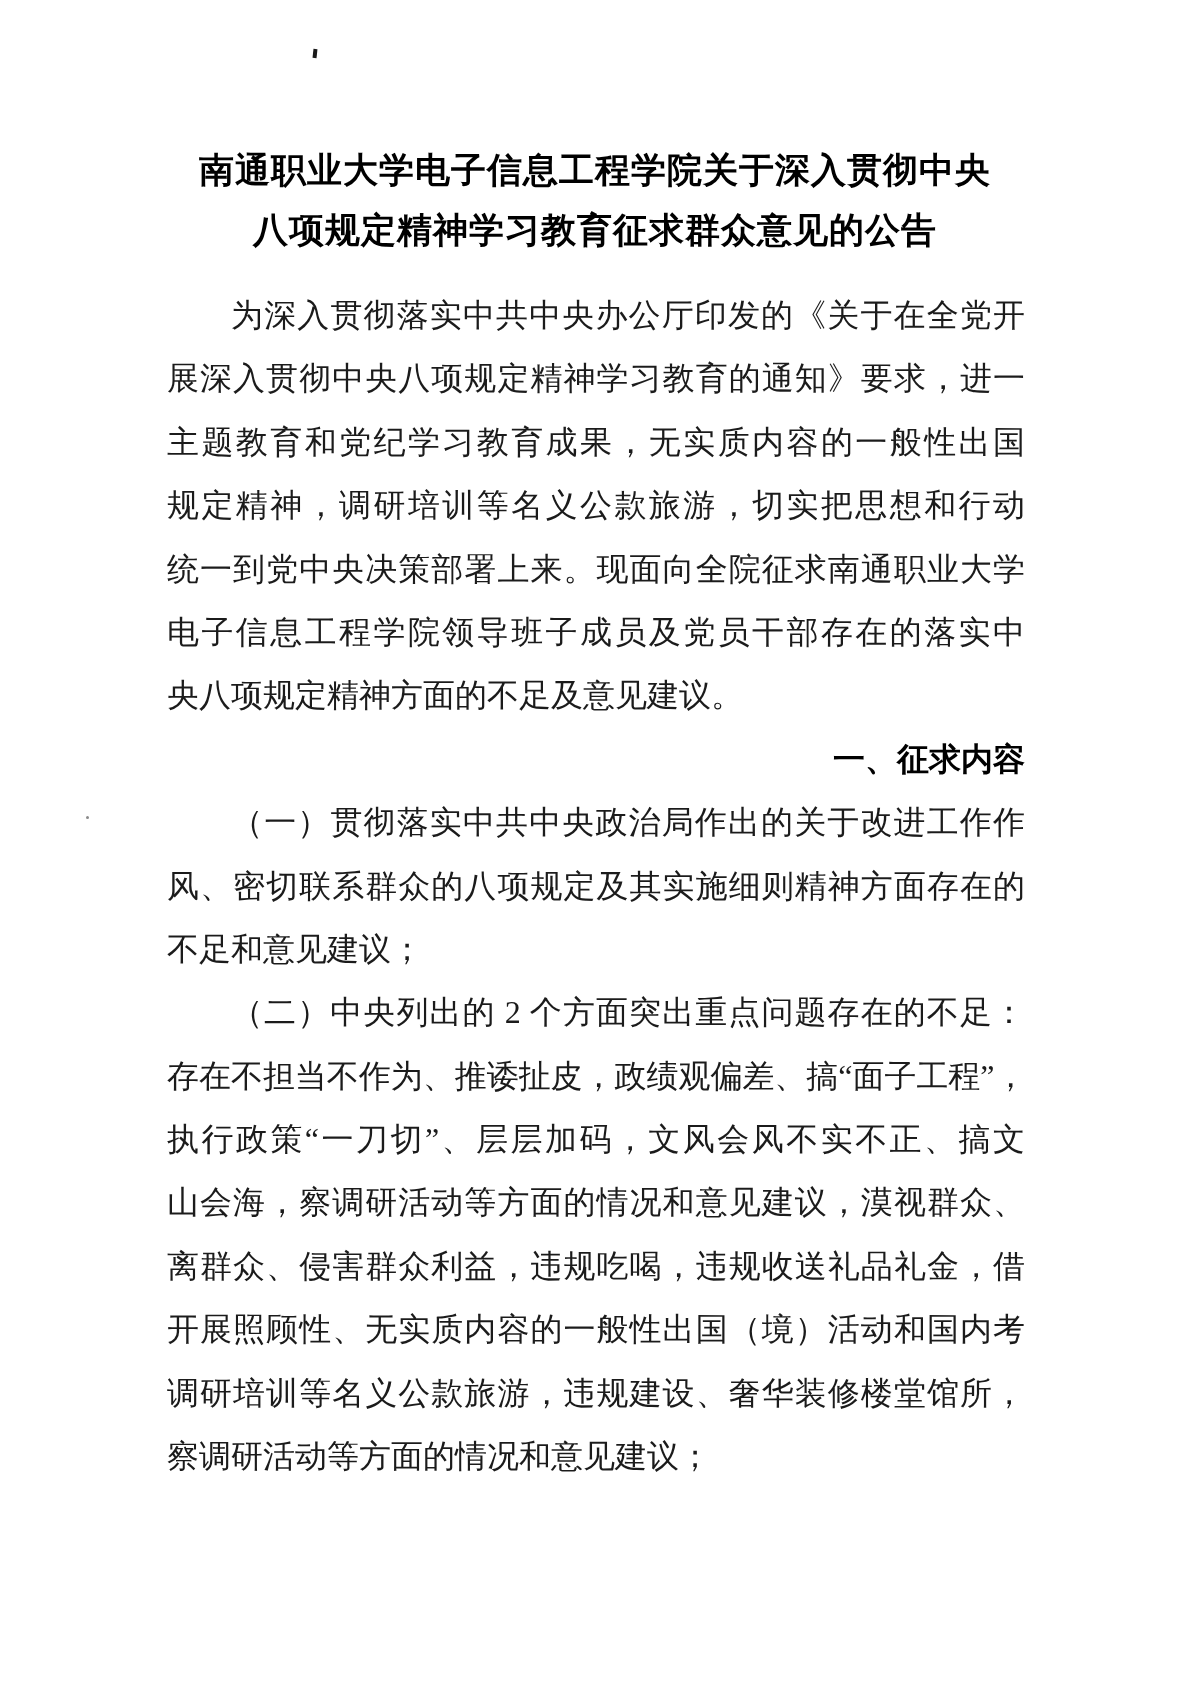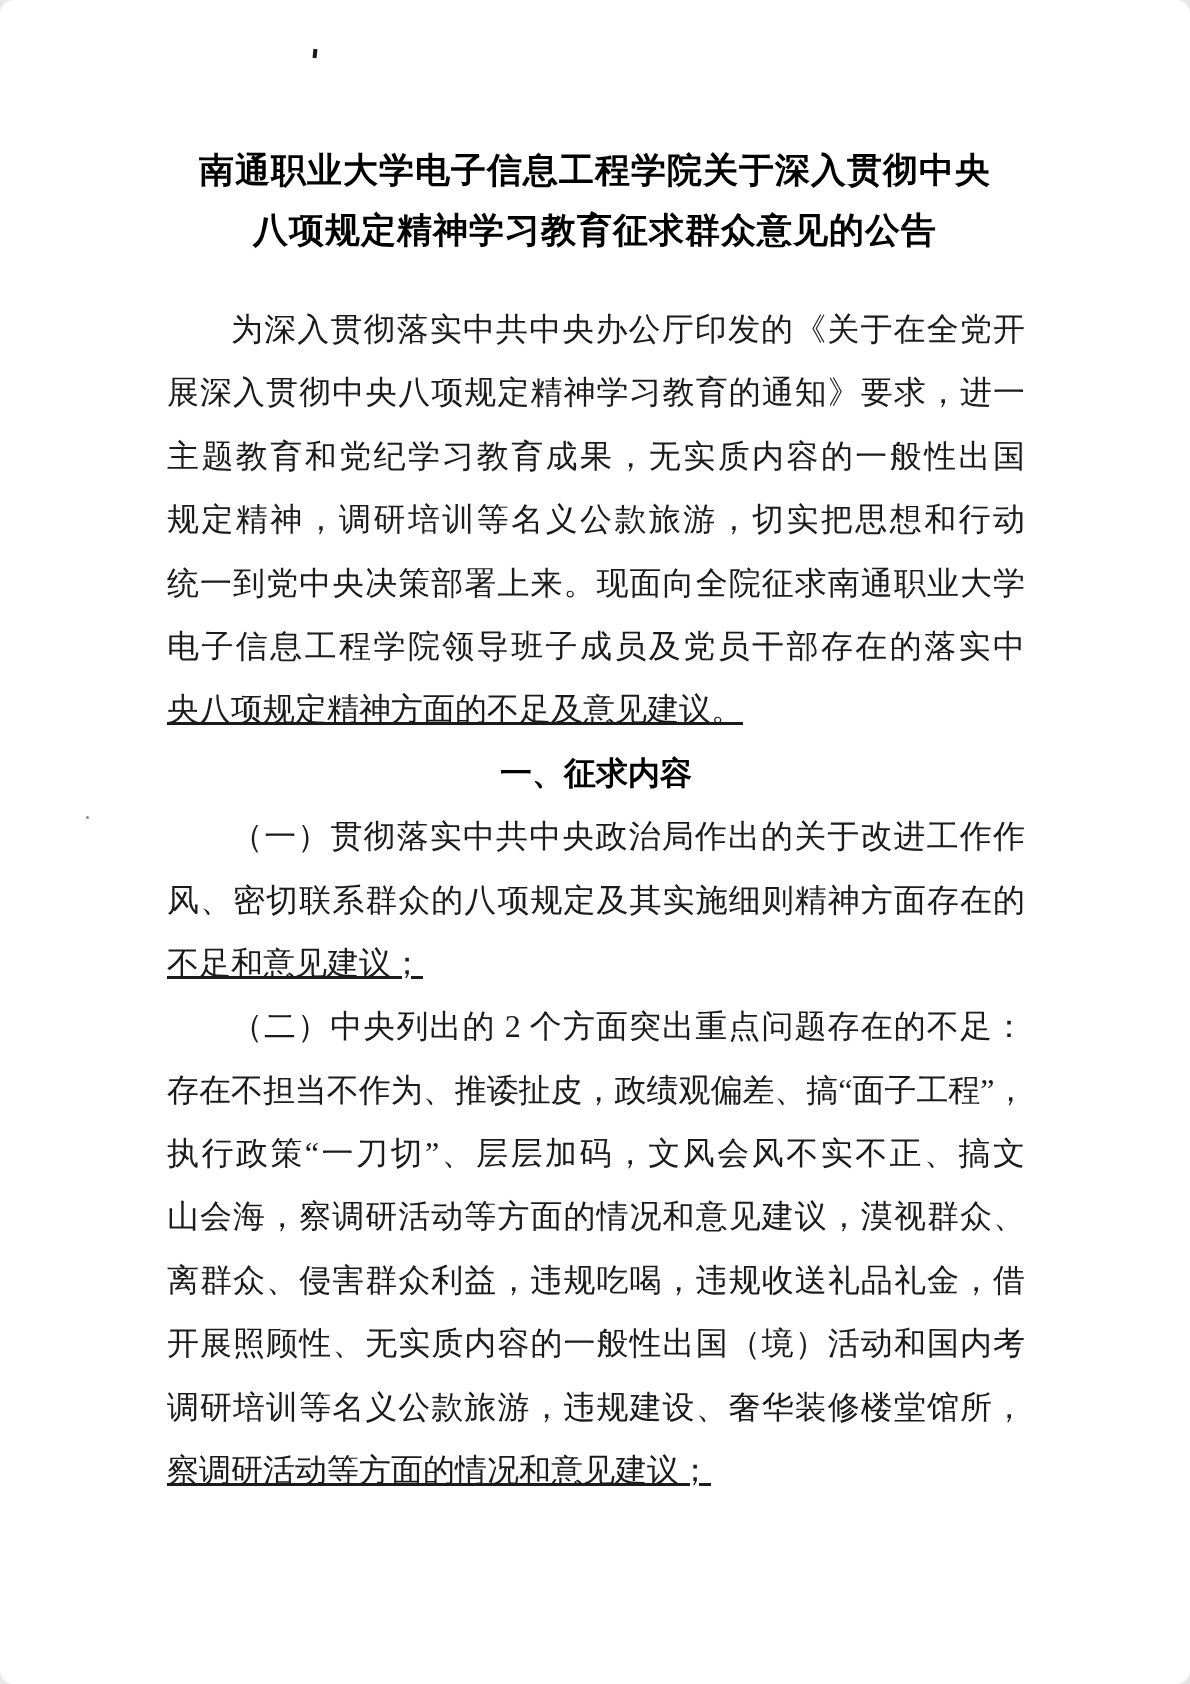--- a/index.html
+++ b/index.html
@@ -4,54 +4,53 @@
 <style>
   html,body { margin:0; padding:0; background:#e8e8e8; }
   .page {
     position:relative;
     width:1190px; height:1684px;
     margin:0 auto;
     background:#ffffff;
     color:#1b1b1b;
     font-family:"Liberation Serif","DejaVu Serif",serif;
     overflow:hidden;
-    border-radius:14px;
   }
   .title-block {
     position:absolute;
     top:140px; left:0; width:100%;
     text-align:center;
     font-family:"Liberation Sans","DejaVu Sans",sans-serif;
     font-weight:bold;
     color:#000;
     font-size:35px;
     line-height:60px;
     letter-spacing:1px;
   }
   .body-block {
     position:absolute;
-    left:167px; top:298px; width:858px;
+    left:167px; top:284px; width:858px;
   }
   .line {
     height:63.4px;
     line-height:63.4px;
     font-size:32px;
     overflow:hidden;
     text-align:justify;
   }
   
   .just::after { content:""; display:inline-block; width:100%; height:0; }
-  .nojust { text-align:left;text-decoration:underline; }
+  .nojust { text-align:left; }
   .indent { padding-left:64px; }
   .tight { letter-spacing:-1.5px; }
   .heading {
     font-family:"Liberation Sans","DejaVu Sans",sans-serif;
     font-weight:bold;
     color:#000;
-    text-align:center;
+    text-align:right;
   }
   .speck-1 {
     position:absolute; left:313px; top:49px;
     width:4px; height:9px; background:#1a1a1a;
     transform:rotate(6deg);
   }
   .speck-2 {
     position:absolute; left:86px; top:816px;
     width:3px; height:3px; background:#8a8a8a; border-radius:50%;
   }

